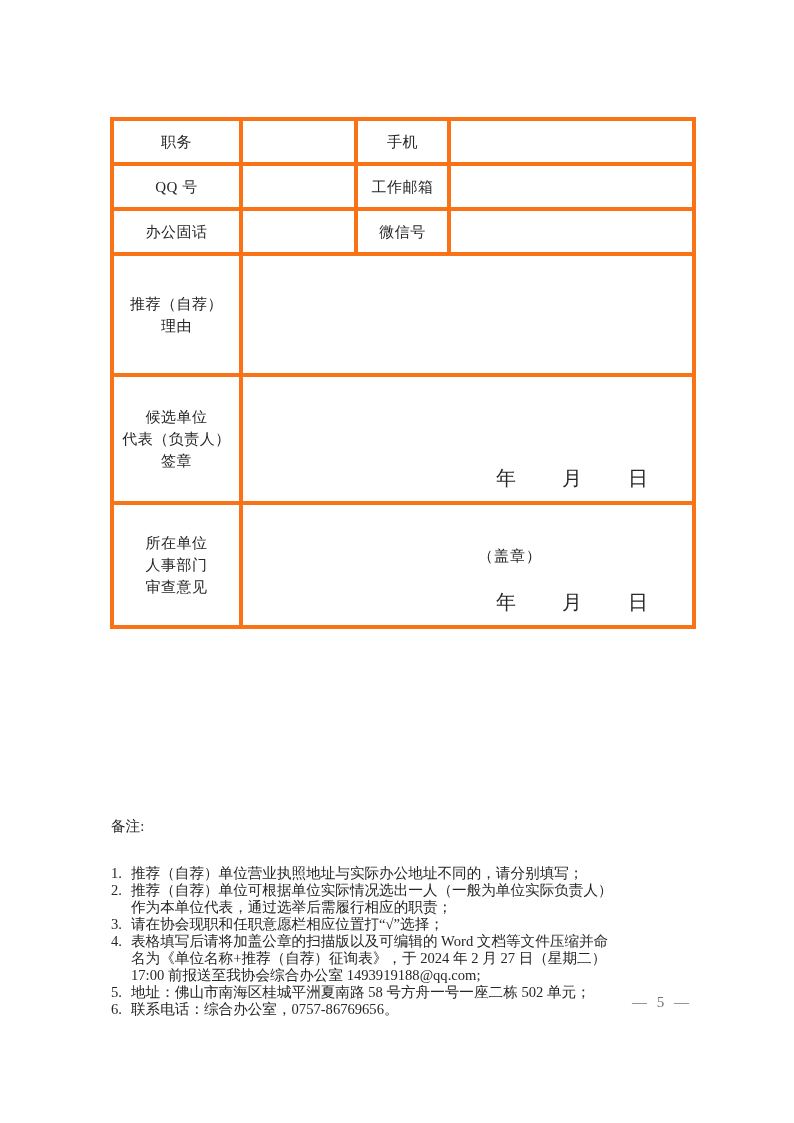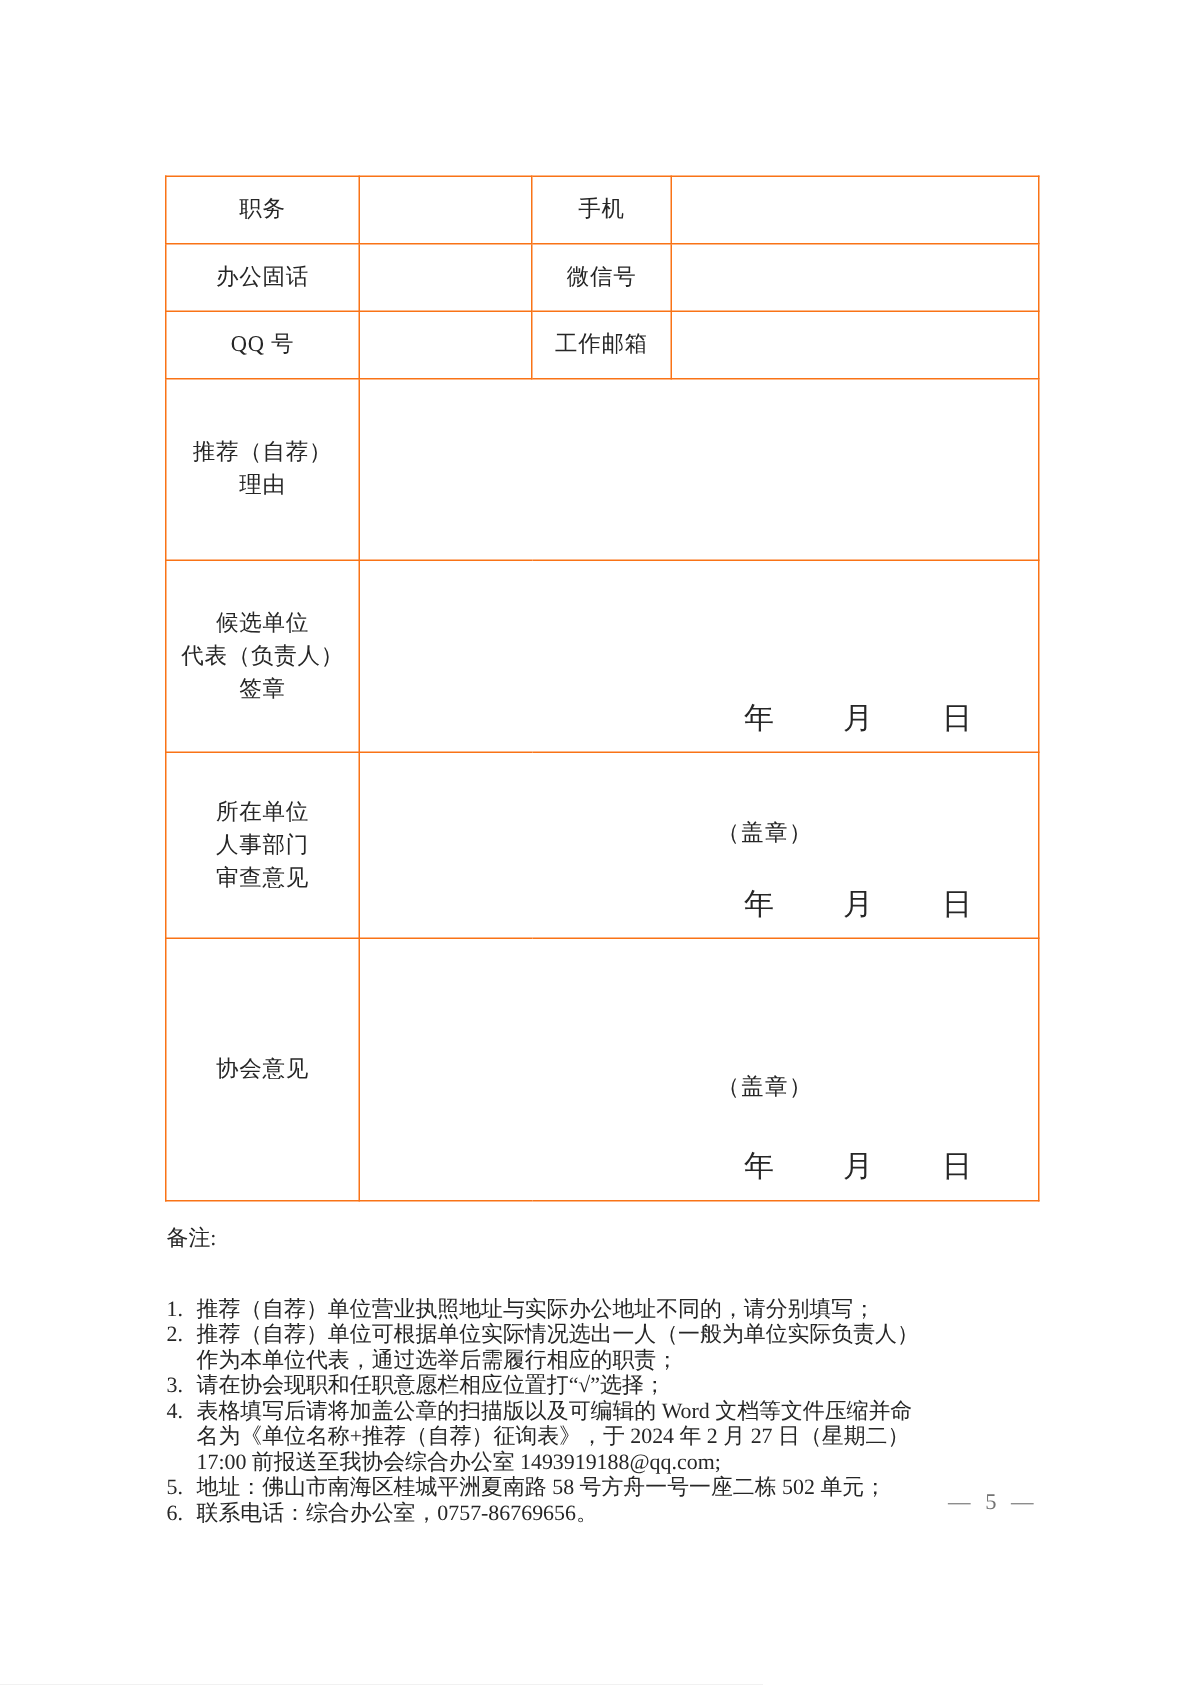--- a/index.html
+++ b/index.html
@@ -20,21 +20,21 @@
   
   table.form {
     position: absolute;
     left: 110px;
     top: 117px;
     width: 582px;
     border-collapse: collapse;
     table-layout: fixed;
   }
   table.form td {
-    border: 1px solid #f97316;
+    border: 4px solid #f97316;
     font-size: 15px;
     vertical-align: middle;
   }
   .label-cell {
     text-align: center;
     white-space: pre-line;
     line-height: 22px;
     letter-spacing: 0.5px;
   }
   .value-cell { background: #fff; }
@@ -106,29 +106,29 @@
     </colgroup>
 
     <tbody>
         <tr class="r-contact">
       <td class="label-cell">职务</td>
       <td class="value-cell"></td>
       <td class="label-cell">手机</td>
       <td class="value-cell"></td>
     </tr>
     <tr class="r-contact">
+      <td class="label-cell">QQ 号</td>
+      <td class="value-cell"></td>
+      <td class="label-cell">工作邮箱</td>
+      <td class="value-cell"></td>
+    </tr>
+    <tr class="r-contact">
       <td class="label-cell">办公固话</td>
       <td class="value-cell"></td>
       <td class="label-cell">微信号</td>
-      <td class="value-cell"></td>
-    </tr>
-    <tr class="r-contact">
-      <td class="label-cell">QQ 号</td>
-      <td class="value-cell"></td>
-      <td class="label-cell">工作邮箱</td>
       <td class="value-cell"></td>
     </tr>
 
     <tr class="r-reason">
       <td class="label-cell">推荐（自荐）
 理由</td>
       <td class="value-cell" colspan="3"></td>
     </tr>
 
     <tr class="r-sign">
@@ -143,27 +143,20 @@
     <tr class="r-review">
       <td class="label-cell">所在单位
 人事部门
 审查意见</td>
       <td class="sign-cell" colspan="3">
         <span class="stamp mid">（盖章）</span>
         <span class="date-line">年　　月　　日</span>
       </td>
     </tr>
 
-    <tr class="r-assoc">
-      <td class="label-cell">协会意见</td>
-      <td class="sign-cell" colspan="3">
-        <span class="stamp low">（盖章）</span>
-        <span class="date-line">年　　月　　日</span>
-      </td>
-    </tr>
   </tbody>
     </table>
 
   <div class="notes">
     <div class="notes-label">备注:</div>
     <div class="notes-items">
       <div class="note-item">
         <span class="note-num">1.</span>
         <span class="note-text">推荐（自荐）单位营业执照地址与实际办公地址不同的，请分别填写；</span>
       </div>

